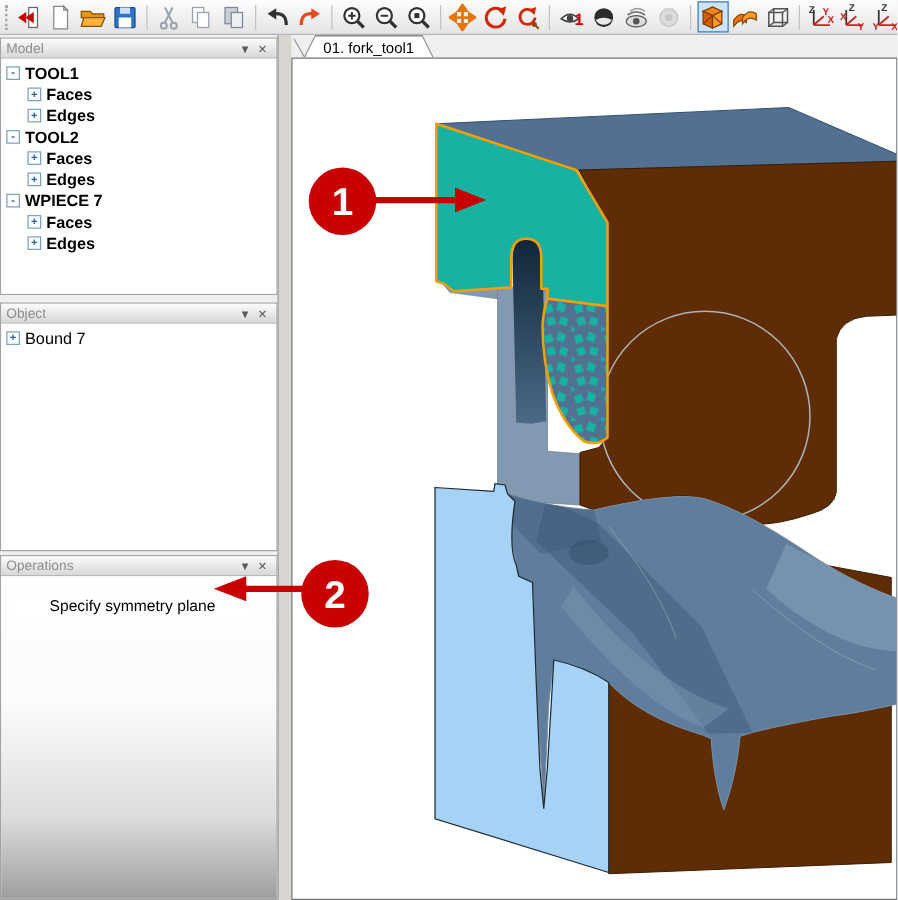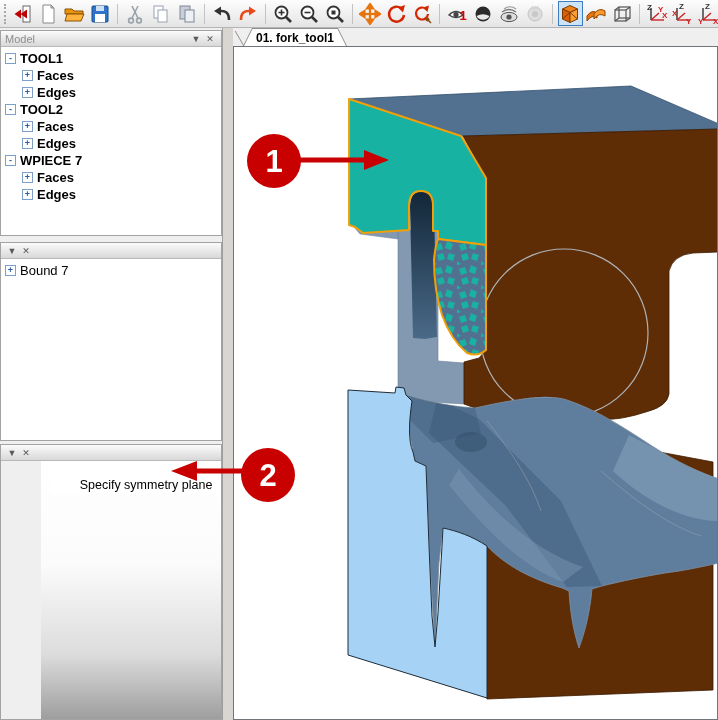--- a/index.html
+++ b/index.html
@@ -26,21 +26,21 @@
     border-bottom:1px solid #B8B8B8;display:flex;align-items:center;padding:0 4px;}
   .panel-title{font-size:11px;color:#8E8E8E;flex:1;}
   .ph-btn{font-size:9px;color:#5A5A5A;width:14px;text-align:center;background:none;border:none;padding:0;line-height:14px;}
   .panel-body{background:#fff;overflow:hidden;position:relative;}
   #panel-model .panel-body{height:185px;}
   #panel-object .panel-body{height:178px;}
   #panel-model{margin-bottom:6px;}
   #panel-object{margin-bottom:3px;}
   #panel-operations{flex:1;}
   #panel-operations .panel-body{flex:1;
-    background:linear-gradient(#FFFFFF 0%,#FBFBFB 40%,#DCDCDC 75%,#9E9E9E 100%);margin-left:40px;}
+    background:linear-gradient(#FFFFFF 0%,#FBFBFB 40%,#DCDCDC 75%,#9E9E9E 100%);}
 
   .tree{padding-top:3px;}
   .tree-row{height:17px;display:flex;align-items:center;font-size:13px;color:#000;}
   .tree-row.bold{font-weight:bold;}
   .tree-row.lvl0{padding-left:4px;}
   .tree-row.lvl1{padding-left:21px;}
   .tree-box{width:11px;height:11px;box-sizing:border-box;border:1px solid #7DA0C8;background:#fff;
     color:#2B5FA0;font-size:9px;line-height:9px;text-align:center;margin-right:4px;flex:0 0 11px;font-weight:bold;}
   .op-item{margin-top:15px;text-align:center;font-size:12.5px;color:#000;background:#fff;
     width:190px;margin-left:10px;padding:2px 0;}
@@ -51,21 +51,21 @@
 
   
   #tabrow{position:absolute;left:233px;top:28px;right:0;height:18px;}
   .ghost-tab{position:absolute;left:6px;bottom:0;width:1px;height:15px;background:#8E8E8E;
     transform:skewX(30deg);}
   .tab{position:absolute;left:10px;bottom:0;height:18px;
     clip-path:polygon(0 100%,9px 0,calc(100% - 9px) 0,100% 100%);background:#8E8E8E;padding:0;}
   .tab-inner{position:absolute;left:1px;right:1px;top:1px;bottom:0;
     clip-path:polygon(0 100%,8.5px 0,calc(100% - 8.5px) 0,100% 100%);background:#FFF;
     display:flex;align-items:center;justify-content:center;padding:0 16px;
-    font-size:12px;font-weight:bold;color:#000;white-space:nowrap;}
+    font-size:12px;font-weight:normal;color:#000;white-space:nowrap;}
   #viewport{position:absolute;left:233px;top:46px;width:485px;height:674px;
     background:#fff;border:1px solid #70757A;box-sizing:border-box;overflow:hidden;}
   #viewport svg{display:block;}
 
   #overlay{position:absolute;left:0;top:0;width:718px;height:720px;pointer-events:none;z-index:20;}
 </style>
 </head>
 <body>
 
 <div id="app">
@@ -315,33 +315,35 @@
           </div>
           <div class="tree-row lvl1 bold">
             <span class="tree-box">+</span>
             <span>Edges</span>
           </div>
         </div>
     </div>
 
     <div class="panel" id="panel-object">
       <div class="panel-header">
+        <span class="panel-title">Object</span>
         <button class="ph-btn">▼</button>
         <button class="ph-btn">✕</button>
       </div>
       <div class="panel-body tree" id="object-tree">
           <div class="tree-row lvl0">
             <span class="tree-box">+</span>
             <span>Bound 7</span>
           </div>
         </div>
     </div>
 
     <div class="panel" id="panel-operations">
       <div class="panel-header">
+        <span class="panel-title">Operations</span>
         <button class="ph-btn">▼</button>
         <button class="ph-btn">✕</button>
       </div>
       <div class="panel-body" id="operations-body">
         <div class="op-item">Specify symmetry plane</div>
       </div>
     </div>
   </div>
 
   <div id="gutter"></div>

